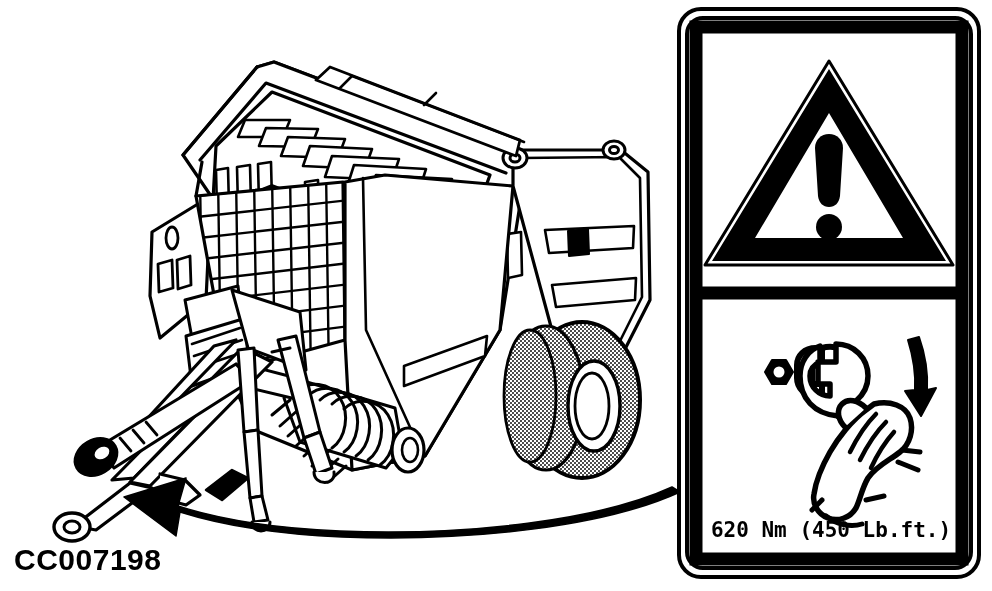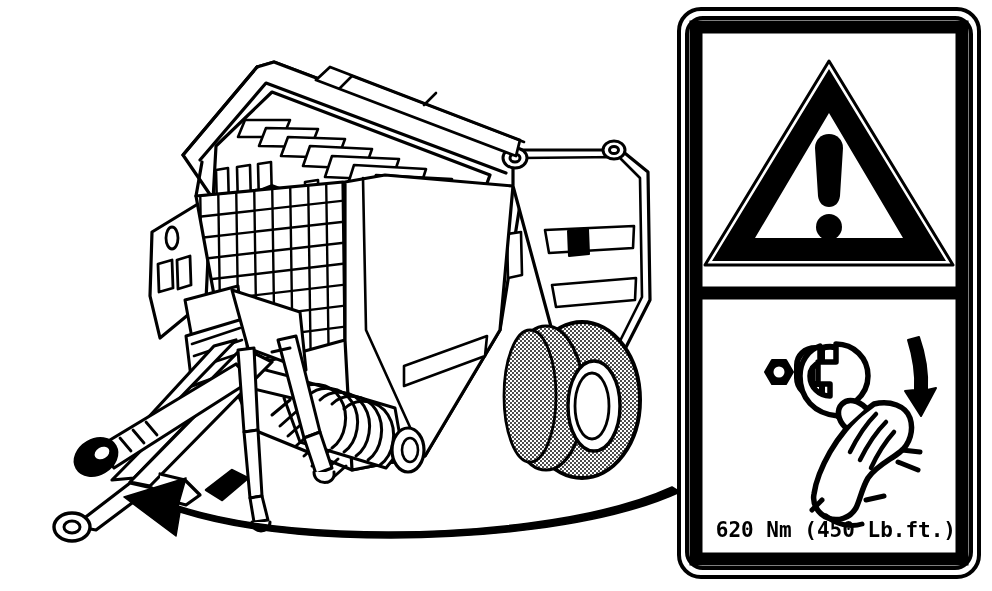--- a/index.html
+++ b/index.html
@@ -35,21 +35,21 @@
     font-size: 30px;
     letter-spacing: 0.5px;
     color: #000000;
     white-space: nowrap;
   }
   #decal-torque-text {
     position: absolute;
     left: 706px;
     top: 518px;
     width: 250px;
-    text-align: right;
+    text-align: center;
     font-family: "DejaVu Sans Mono", monospace;
     font-weight: bold;
     font-size: 21px;
     letter-spacing: 0px;
     color: #000000;
     white-space: nowrap;
   }
 </style>
 </head>
 <body>
@@ -378,14 +378,15 @@
           <path d="M898,462 L918,470"></path>
           <path d="M902,450 L920,452"></path>
         </g>
       </g>
 
     </g>
   </svg>
 
   <div id="decal-torque-text">620 Nm (450 Lb.ft.)</div>
 
+  <div id="figure-id">CC007198</div>
 
 </div>
 
 </body></html>

